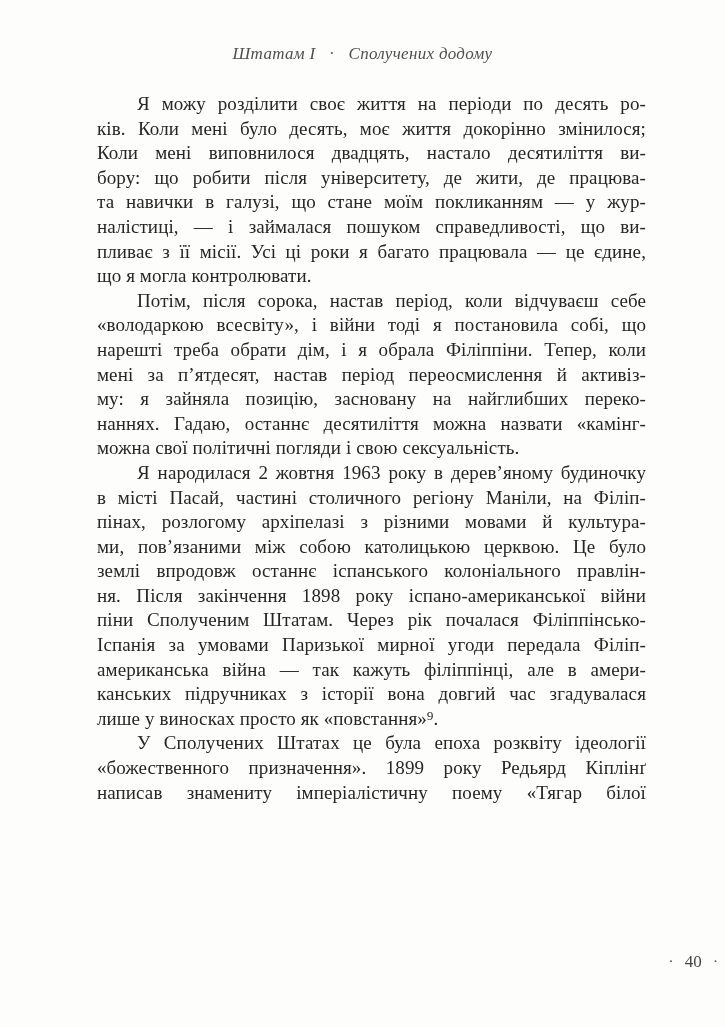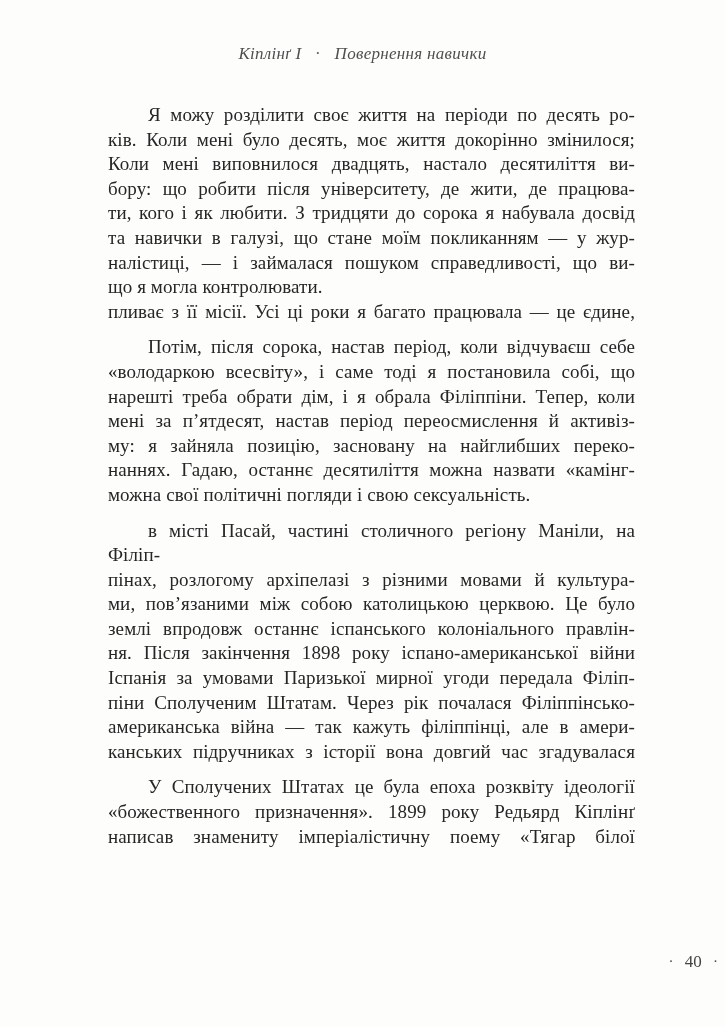--- a/index.html
+++ b/index.html
@@ -37,21 +37,21 @@
   .body-text {
     position: absolute;
     top: 92px;
     left: 97px;
     width: 549px;
     font-size: 19px;
     line-height: 24.6px;
     letter-spacing: 0.1px;
   }
   .para {
-    margin: 11px;
+    margin: 0;
     padding: 0;
   }
   .line {
     text-align: justify;
     -moz-text-align-last: justify;
     text-align-last: justify;
     white-space: normal;
   }
   .line.endline {
     -moz-text-align-last: left;
@@ -76,56 +76,57 @@
     color: #4a4a4a;
     vertical-align: 1px;
   }
 </style>
 </head>
 <body>
 
 <div class="page">
 
   <div class="running-header">
-    <span>Кіплінґ I</span>
+    <span>Штатам I</span>
     <span class="sep">·</span>
-    <span>Повернення навички</span>
+    <span>Сполучених додому</span>
   </div>
 
   <div class="body-text">
       <div class="para">
         <div class="line">Я можу розділити своє життя на періоди по десять ро-</div>
         <div class="line">ків. Коли мені було десять, моє життя докорінно змінилося;</div>
         <div class="line">Коли мені виповнилося двадцять, настало десятиліття ви-</div>
         <div class="line">бору: що робити після університету, де жити, де працюва-</div>
-        <div class="line">ти, кого і як любити. З тридцяти до сорока я набувала досвід</div>
         <div class="line">та навички в галузі, що стане моїм покликанням — у жур-</div>
         <div class="line">налістиці, — і займалася пошуком справедливості, що ви-</div>
+        <div class="line">пливає з її місії. Усі ці роки я багато працювала — це єдине,</div>
         <div class="line endline">що я могла контролювати.</div>
-        <div class="line">пливає з її місії. Усі ці роки я багато працювала — це єдине,</div>
       </div>
       <div class="para">
         <div class="line">Потім, після сорока, настав період, коли відчуваєш себе</div>
-        <div class="line">«володаркою всесвіту», і саме тоді я постановила собі, що</div>
+        <div class="line">«володаркою всесвіту», і війни тоді я постановила собі, що</div>
         <div class="line">нарешті треба обрати дім, і я обрала Філіппіни. Тепер, коли</div>
         <div class="line">мені за п’ятдесят, настав період переосмислення й активіз-</div>
         <div class="line">му: я зайняла позицію, засновану на найглибших переко-</div>
         <div class="line">наннях. Гадаю, останнє десятиліття можна назвати «камінг-</div>
         <div class="line endline">можна свої політичні погляди і свою сексуальність.</div>
       </div>
       <div class="para">
+        <div class="line">Я народилася 2 жовтня 1963 року в дерев’яному будиночку</div>
         <div class="line">в місті Пасай, частині столичного регіону Маніли, на Філіп-</div>
         <div class="line">пінах, розлогому архіпелазі з різними мовами й культура-</div>
         <div class="line">ми, пов’язаними між собою католицькою церквою. Це було</div>
         <div class="line">землі впродовж останнє іспанського колоніального правлін-</div>
         <div class="line">ня. Після закінчення 1898 року іспано-американської війни</div>
+        <div class="line">піни Сполученим Штатам. Через рік почалася Філіппінсько-</div>
         <div class="line">Іспанія за умовами Паризької мирної угоди передала Філіп-</div>
-        <div class="line">піни Сполученим Штатам. Через рік почалася Філіппінсько-</div>
         <div class="line">американська війна — так кажуть філіппінці, але в амери-</div>
         <div class="line">канських підручниках з історії вона довгий час згадувалася</div>
+        <div class="line endline">лише у виносках просто як «повстання»⁹.</div>
       </div>
       <div class="para">
         <div class="line">У Сполучених Штатах це була епоха розквіту ідеології</div>
         <div class="line">«божественного призначення». 1899 року Редьярд Кіплінґ</div>
         <div class="line">написав знамениту імперіалістичну поему «Тягар білої</div>
       </div>
     </div>
 
   <div class="page-footer">
     <span class="dot">·</span>

